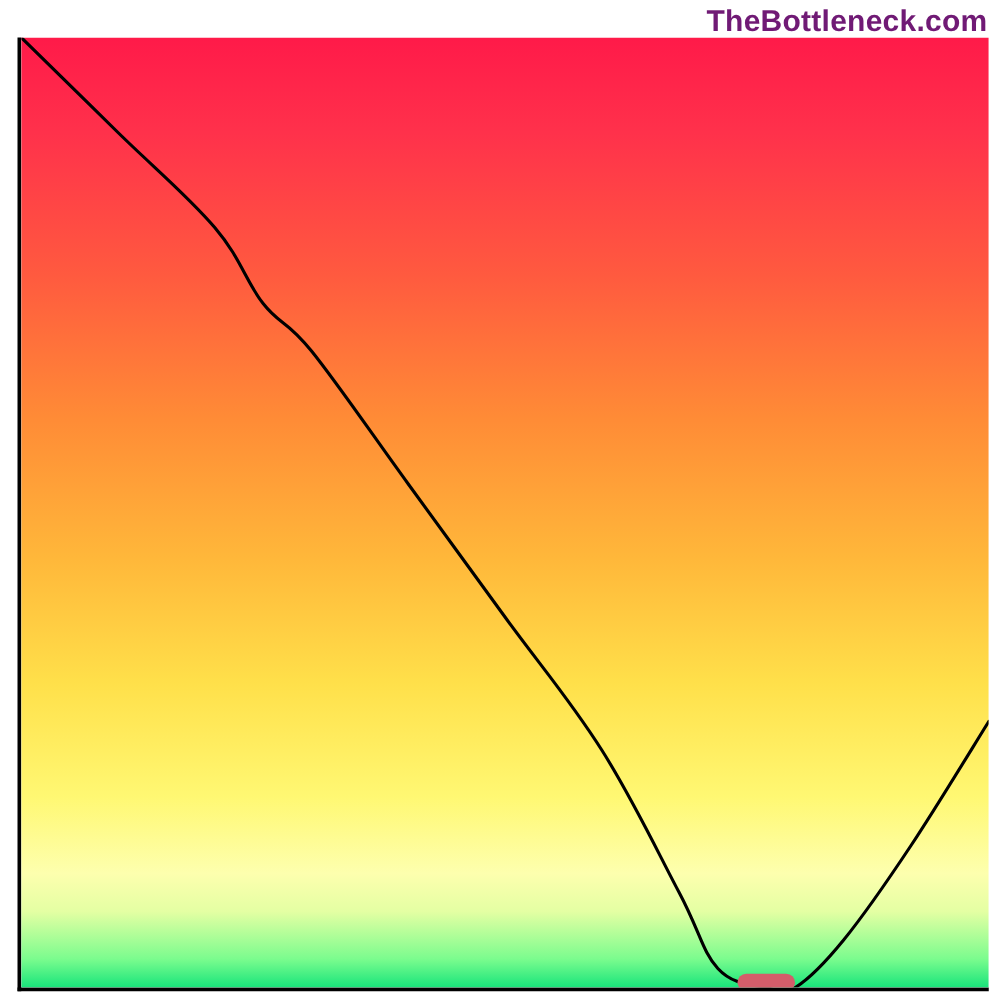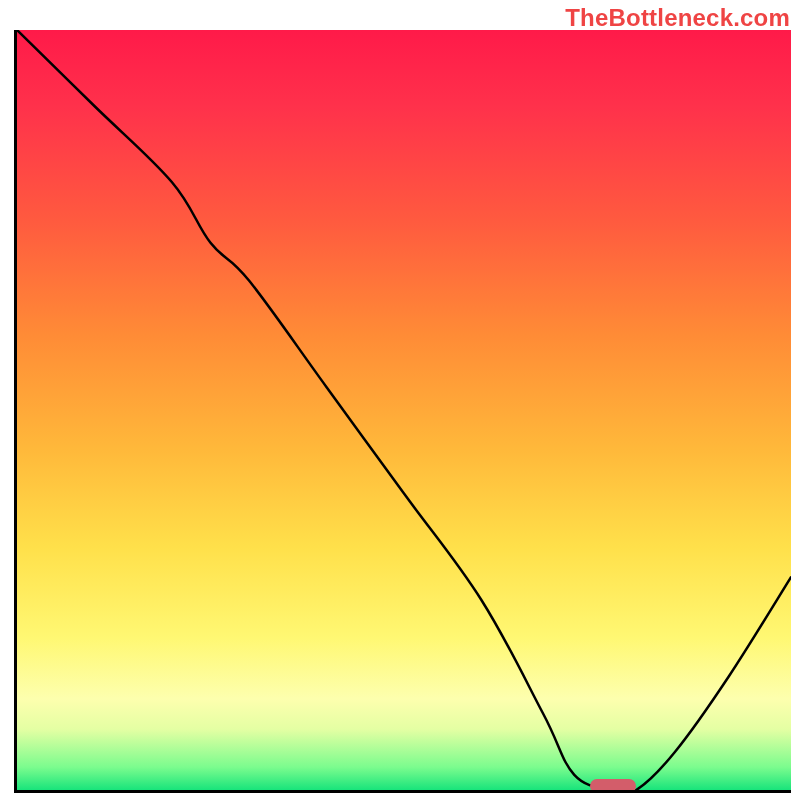--- a/index.html
+++ b/index.html
@@ -15,21 +15,21 @@
     position: relative;
     width: 800px;
     height: 800px;
   }
   .attribution {
     position: absolute;
     top: 4px;
     right: 10px;
     font-size: 24px;
     font-weight: 600;
-    color: #ef4444;
+    color: #701a75;
     letter-spacing: 0.2px;
   }
   .plot-area {
     position: absolute;
     left: 14px;
     top: 30px;
     width: 774px;
     height: 760px;
     border-left: 3px solid #000;
     border-bottom: 3px solid #000;

